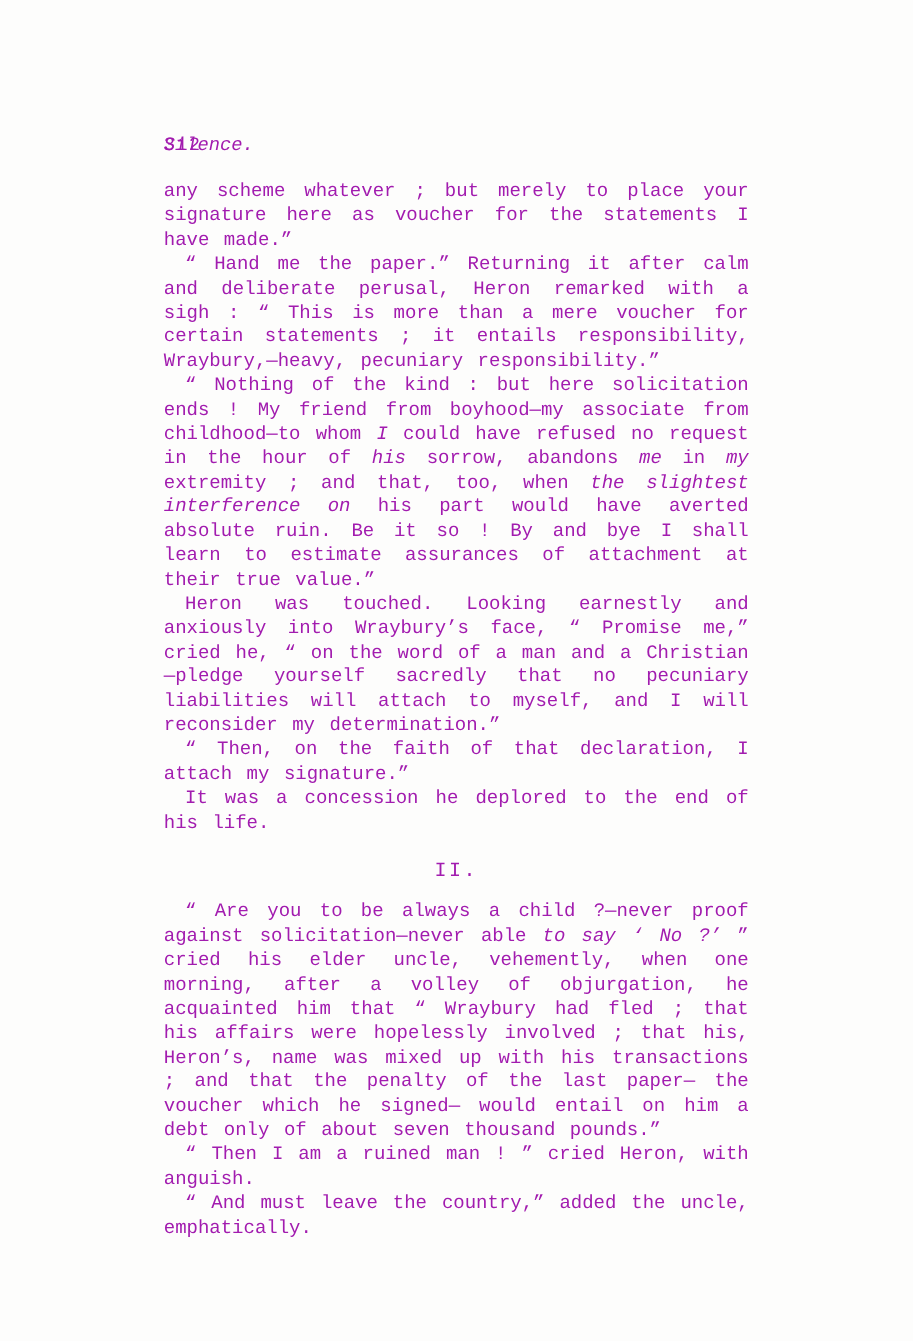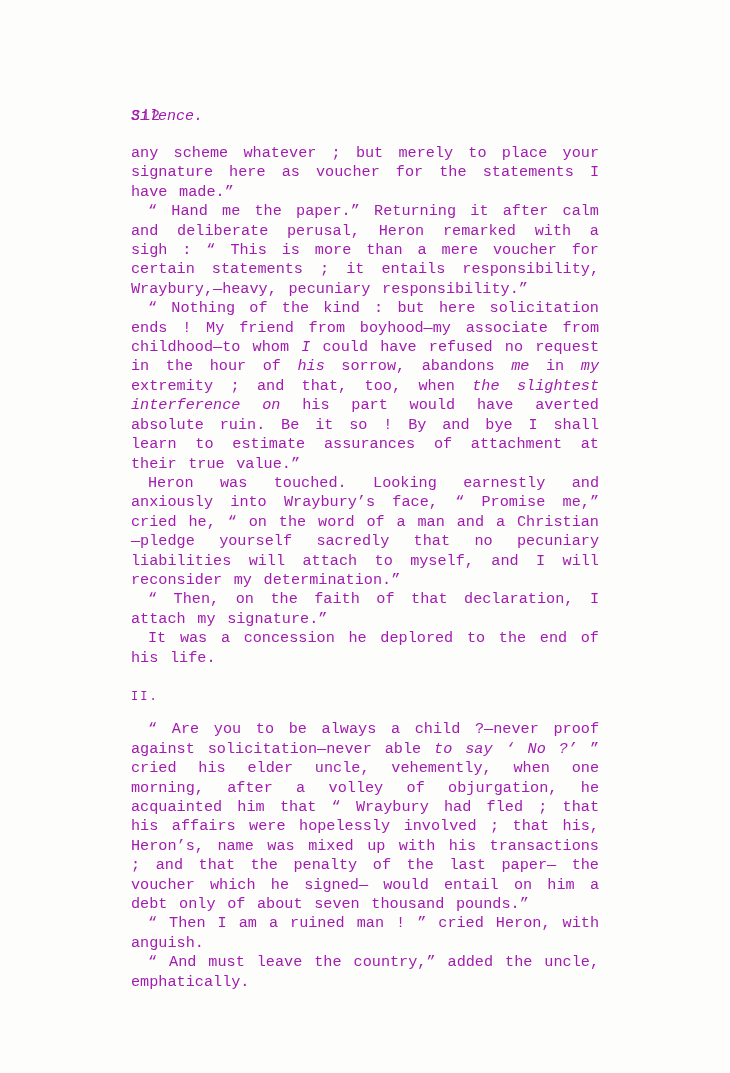--- a/index.html
+++ b/index.html
@@ -49,22 +49,22 @@
   .text-body p {
     margin: 0;
   }
   .text-body p.indent {
     text-indent: 17px;
   }
   .it {
     font-style: italic;
   }
   .section-heading {
-    text-align: left;
-    font-size: 12px;
+    text-align: center;
+    font-size: 16px;
     letter-spacing: 2px;
     margin: 20px 0 13px 0;
     font-style: normal;
   }
 </style>
 </head>
 <body>
 
 <div class="page">
   <div class="column">

